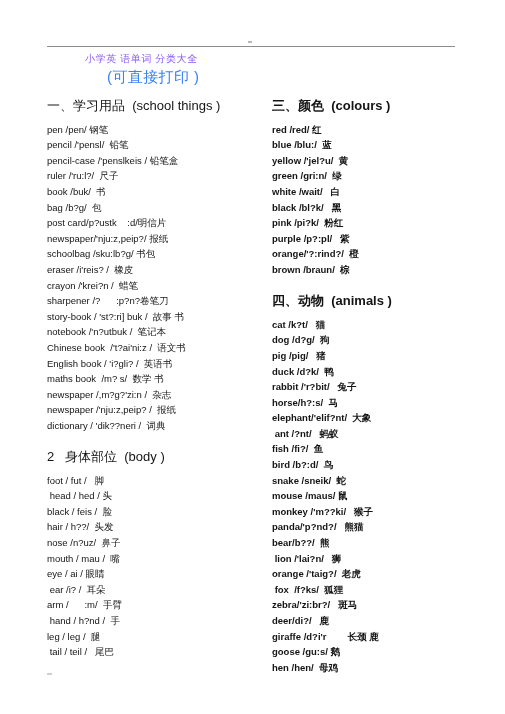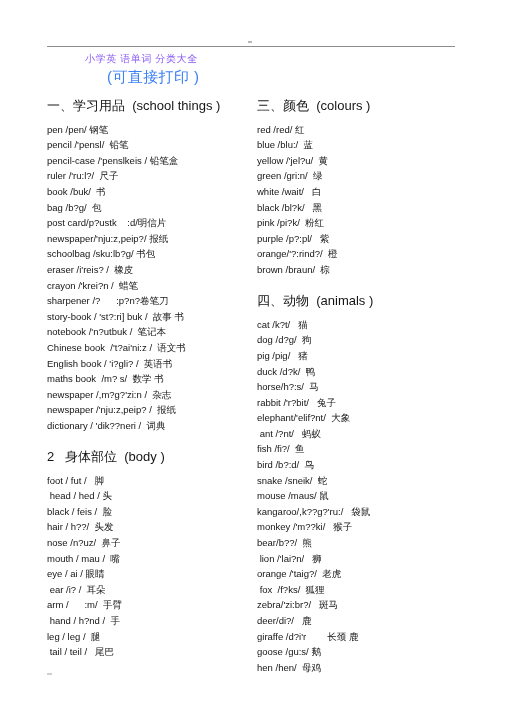--- a/index.html
+++ b/index.html
@@ -75,21 +75,21 @@
   }
 
   .col {
     position: absolute;
     top: 0;
     font-size: 9.5px;
     line-height: 15.6px;
     color: #141414;
   }
   .col-left  { left: 47px;  width: 200px; }
-  .col-right { left: 257px; width: 210px; }
+  .col-right { left: 272px; width: 210px; font-weight: bold; }
 
   .entry {
     white-space: pre;
     height: 15.6px;
     overflow: visible;
   }
 
   .section-head {
     white-space: pre;
     height: 15.6px;
@@ -192,30 +192,30 @@
 
       <div class="spacer"></div>
 
       <div class="section-head">四、动物  (animals )</div>
       <div class="spacer-half"></div>
 
       <div class="entry">cat /k?t/   猫</div>
       <div class="entry">dog /d?g/  狗</div>
       <div class="entry">pig /pig/   猪</div>
       <div class="entry">duck /d?k/  鸭</div>
+      <div class="entry">rabbit /'r?bit/   兔子</div>
       <div class="entry">horse/h?:s/  马</div>
-      <div class="entry">rabbit /'r?bit/   兔子</div>
       <div class="entry">elephant/'elif?nt/  大象</div>
       <div class="entry"> ant /?nt/   蚂蚁</div>
       <div class="entry">fish /fi?/  鱼</div>
       <div class="entry">bird /b?:d/  鸟</div>
       <div class="entry">snake /sneik/  蛇</div>
       <div class="entry">mouse /maus/ 鼠</div>
-      <div class="entry">kangaroo/,k??g?'ru:/   袋鼠</div>
       <div class="entry">monkey /'m??ki/   猴子</div>
+      <div class="entry">panda/'p?nd?/   熊猫</div>
       <div class="entry">bear/b??/  熊</div>
       <div class="entry"> lion /'lai?n/   狮</div>
       <div class="entry">orange /'taig?/  老虎</div>
       <div class="entry"> fox  /f?ks/  狐狸</div>
       <div class="entry">zebra/'zi:br?/   斑马</div>
       <div class="entry">deer/di?/   鹿</div>
       <div class="entry">giraffe /d?i'r        长颈 鹿</div>
       <div class="entry">goose /gu:s/ 鹅</div>
       <div class="entry">hen /hen/  母鸡</div>
 

